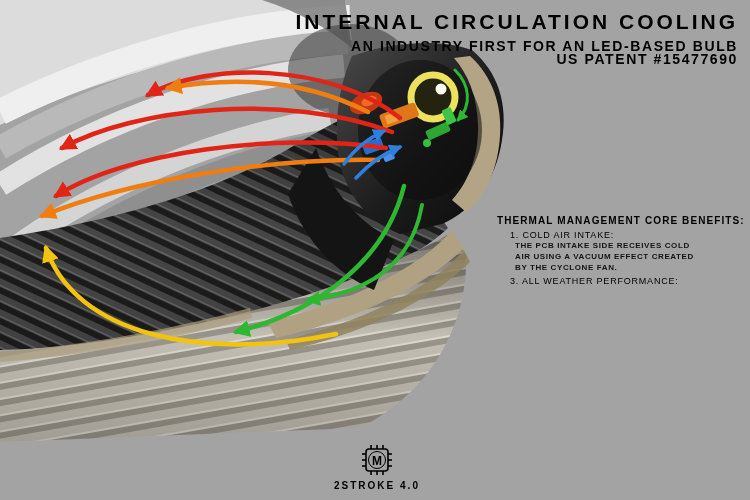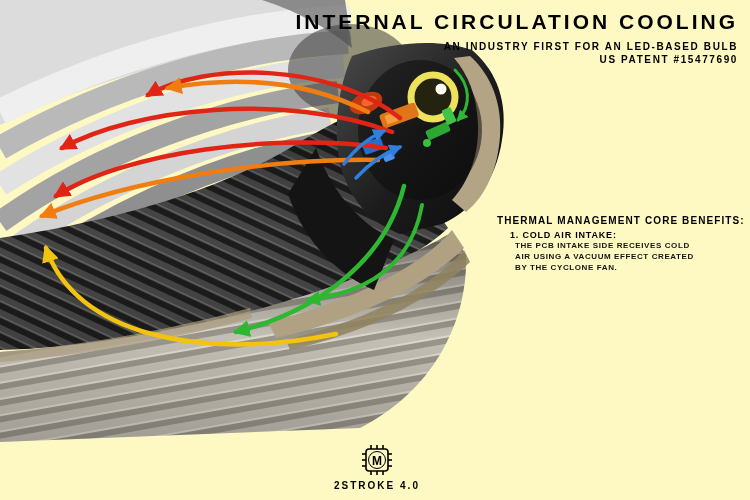--- a/index.html
+++ b/index.html
@@ -1,31 +1,31 @@
 <!DOCTYPE html>
 <html><head>
 <meta charset="utf-8">
 <style>
   * { margin:0; padding:0; box-sizing:border-box; }
   html,body { background:#ffffff; }
   .canvas {
-    position:relative; width:750px; height:500px; background:#fef9c3;
+    position:relative; width:750px; height:500px; background:#a3a3a3;
     overflow:hidden; color:#000;
     font-family:"Liberation Sans", sans-serif;
   }
   .art { position:absolute; left:0; top:0; }
 
   .header { position:absolute; top:10px; right:12px; text-align:right; }
   .title { font-size:21px; font-weight:700; letter-spacing:3px; white-space:nowrap; }
-  .subtitle { margin-top:6px; font-size:10px; font-weight:700; letter-spacing:1.6px; line-height:13px; }
+  .subtitle { margin-top:6px; font-size:14px; font-weight:700; letter-spacing:1.6px; line-height:13px; }
 
   .benefits { position:absolute; left:489px; top:215px; width:256px; }
   .benefits-heading { font-size:10px; font-weight:700; letter-spacing:1.1px; margin-bottom:4px; white-space:nowrap;margin-left:8px; }
   .benefit { margin-bottom:3px; }
-  .benefit-label { font-size:9px; font-weight:700; letter-spacing:.8px; margin-left:21px; line-height:11px; }
+  .benefit-label { font-size:9px; font-weight:400; letter-spacing:.8px; margin-left:21px; line-height:11px; }
   .benefit-body { font-size:8px; font-weight:700; letter-spacing:.6px; margin-left:26px; line-height:10.8px; white-space:pre-line; color:#141414; }
 
   .footer { position:absolute; left:327px; top:443px; width:100px; text-align:center; }
   .logo { display:block; margin:0 auto 3px; }
   .brand { font-size:10px; font-weight:700; letter-spacing:2px; white-space:nowrap; }
 </style>
 </head>
 <body>
 
 <div class="canvas">
@@ -146,20 +146,21 @@
 
     <div class="benefit">
       <div class="benefit-label">1. COLD AIR INTAKE:</div>
       <div class="benefit-body">THE PCB INTAKE SIDE RECEIVES COLD
 AIR USING A VACUUM EFFECT CREATED
 BY THE CYCLONE FAN.</div>
     </div>
     <div class="benefit">
     </div>
     <div class="benefit">
+      <div class="benefit-label">3. ALL WEATHER PERFORMANCE:</div>
     </div>
   </div>
 
   <div class="footer">
     <svg class="logo" width="34" height="34" viewBox="0 0 34 34">
       <g stroke="#000" stroke-width="1.6">
         <rect x="6" y="6" width="22" height="22" rx="3" fill="none"></rect>
         <line x1="11" y1="2" x2="11" y2="6"></line>
           <line x1="17" y1="2" x2="17" y2="6"></line>
           <line x1="23" y1="2" x2="23" y2="6"></line>

